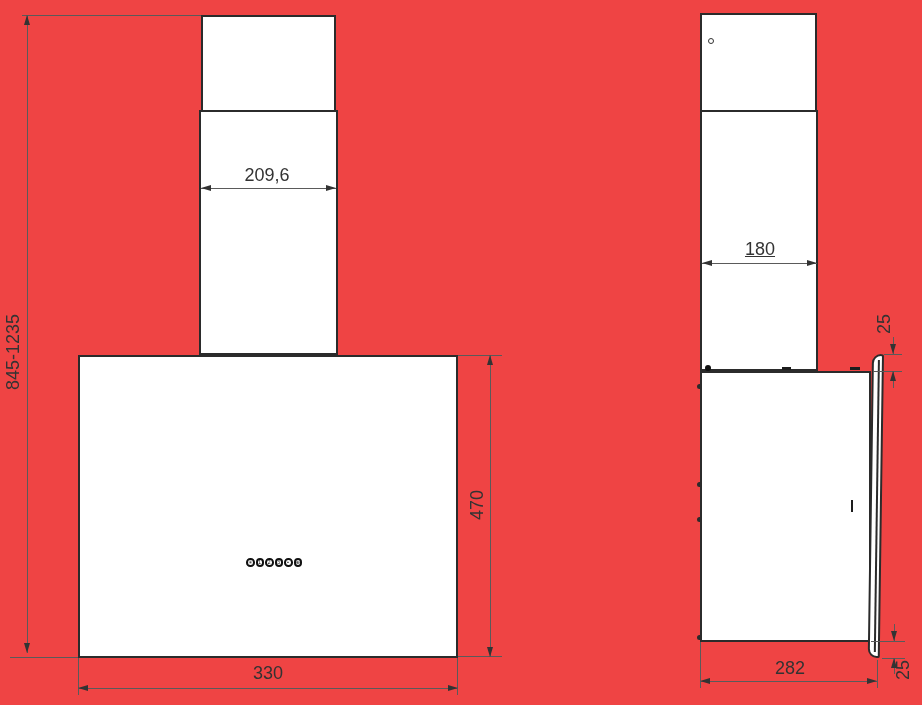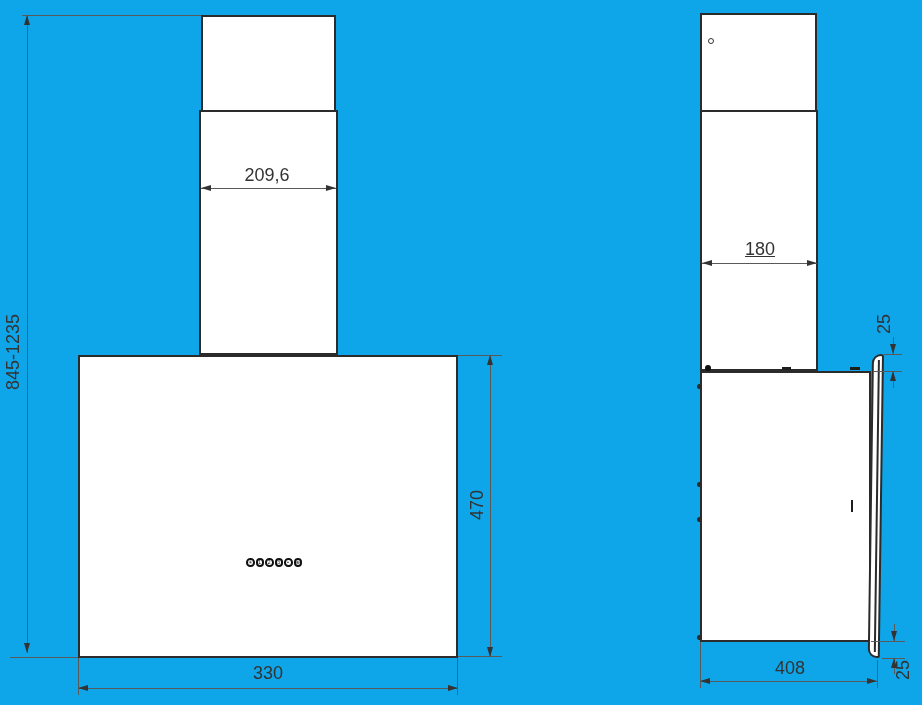--- a/index.html
+++ b/index.html
@@ -2,21 +2,21 @@
 <html><head>
 <meta charset="utf-8">
 <style>
   :root{
     --line:#2b2b2b;
     --dim:#5a5a5a;
     --text:#333333;
   }
   html,body{margin:0;padding:0;background:#ffffff;}
   #canvas{
-    position:relative;width:922px;height:705px;background:#0ea5e9;overflow:hidden;
+    position:relative;width:922px;height:705px;background:#ef4444;overflow:hidden;
     font-family:"Liberation Sans", sans-serif;
   }
   
   .obj{position:absolute;border:2px solid var(--line);box-sizing:border-box;background:#ffffff;}
   
   .hl{position:absolute;height:1px;background:var(--dim);}
   .vl{position:absolute;width:1px;background:var(--dim);}
   
   .ar{position:absolute;width:0;height:0;border:solid transparent;}
   .ar-l{border-width:3px 10px 3px 0;border-right-color:var(--text);}
@@ -127,15 +127,15 @@
   <div class="vl" style="left:894px;top:658px;height:16px;"></div>
   <div class="ar ar-d" style="left:891px;top:631px;"></div>
   <div class="ar ar-u" style="left:891px;top:658px;"></div>
   <div class="dim-label rot" style="left:903px;top:670px;">25</div>
 
   <div class="vl" style="left:700px;top:642px;height:46px;"></div>
   <div class="vl" style="left:877px;top:660px;height:28px;"></div>
   <div class="hl" style="left:700px;top:681px;width:177px;"></div>
   <div class="ar ar-l" style="left:700px;top:678px;"></div>
   <div class="ar ar-r" style="left:867px;top:678px;"></div>
-  <div class="dim-label" style="left:790px;top:668px;">408</div>
+  <div class="dim-label" style="left:790px;top:668px;">282</div>
 
 </div>
 
 </body></html>

